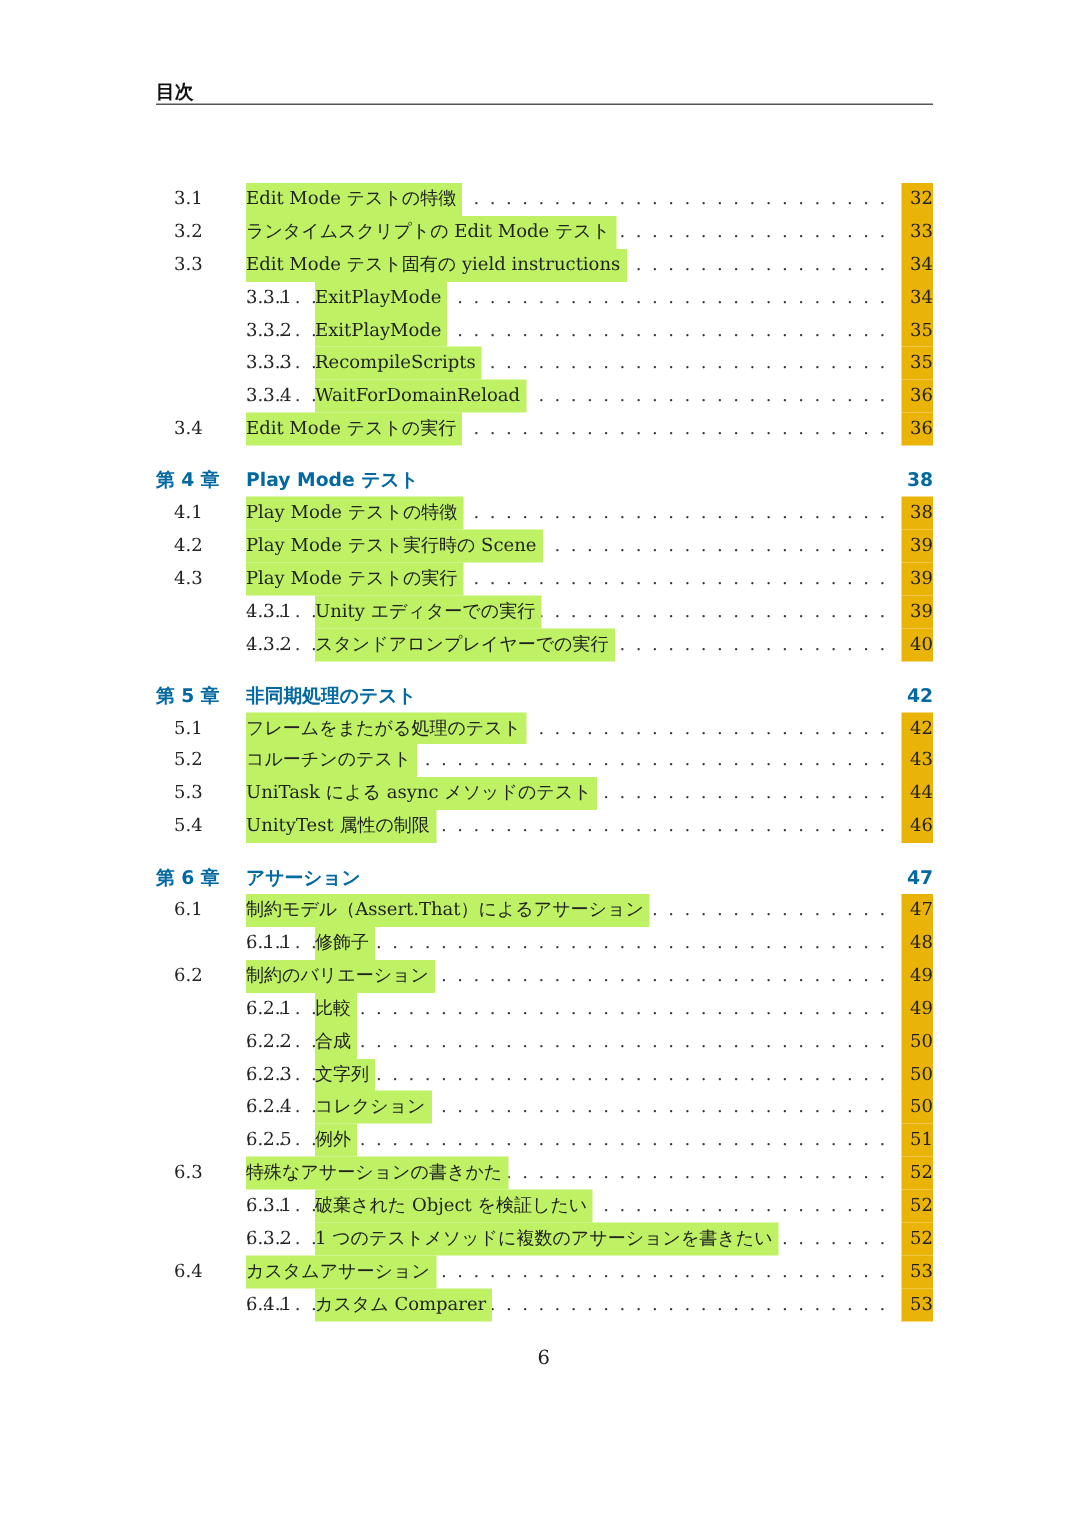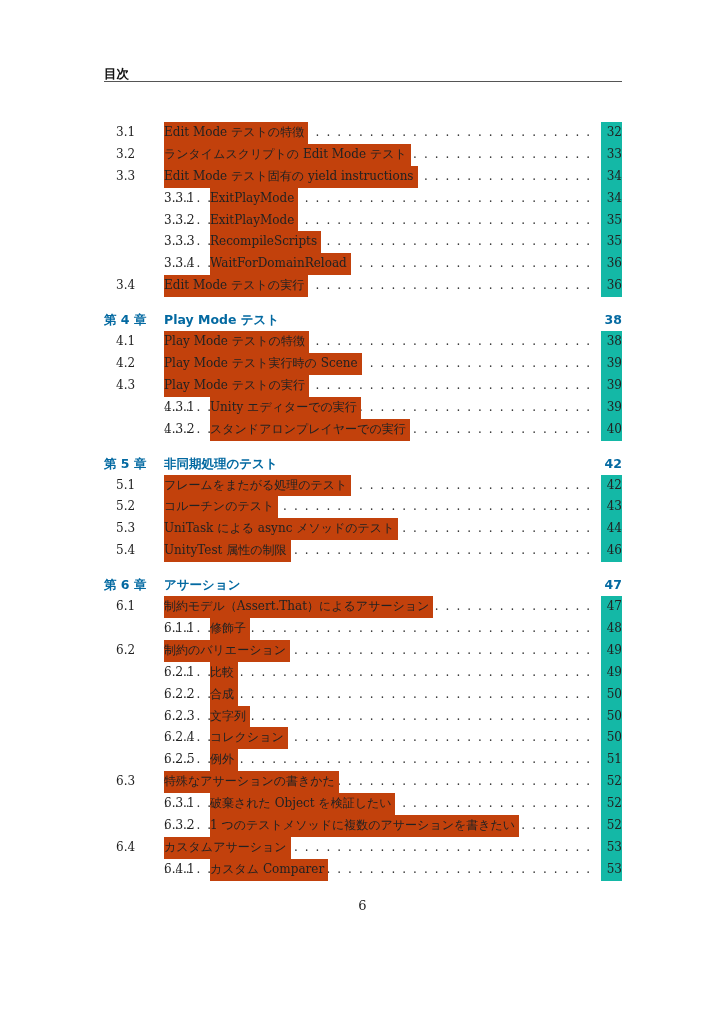--- a/index.html
+++ b/index.html
@@ -1,31 +1,31 @@
 <!DOCTYPE html>
 <html><head>
 <meta charset="utf-8">
 <style>
   html, body { margin: 0; padding: 0; background: #ffffff; }
   body { width: 725px; height: 1024px; position: relative; overflow: hidden; color: #1a1a1a; }
   .page { position: absolute; left: 0; top: 0; width: 725px; height: 1024px; }
 
-  .running-head { position: absolute; left: 104px; top: 64px; width: 518px; height: 17px; border-bottom: 1px solid #555; }
+  .running-head { position: absolute; left: 104px; top: 52px; width: 518px; height: 17px; border-bottom: 1px solid #555; }
   .running-head span { font-family: "DejaVu Sans", sans-serif; font-weight: bold; font-size: 12.5px; line-height: 15px; color: #111; }
 
   .toc { position: absolute; left: 104px; top: 122px; width: 518px; text-decoration: underline; }
   .row { position: relative; height: 21.9px; display: flex; align-items: center; font-family: "DejaVu Serif", serif; font-size: 12px; color: #222; }
   .row .num { position: absolute; left: 12px; top: 0; line-height: 21.9px; }
   .row.lvl2 .num { left: 12px; }
   .row.lvl3 .num { left: 60px; }
-  .row .title { position: absolute; left: 60px; top: 0; line-height: 21.9px; white-space: nowrap; background: #c2410c; padding-right: 4px; z-index: 2; }
+  .row .title { position: absolute; left: 60px; top: 0; line-height: 21.9px; white-space: nowrap; background: #bef264; padding-right: 4px; z-index: 2; }
   .row.lvl3 .title { left: 106px; }
   .row .leader { position: absolute; left: 60px; right: 28px; top: 0; line-height: 21.9px; overflow: hidden; white-space: nowrap; text-align: right; letter-spacing: 0; z-index: 1; color: #333; }
   .row .leader::before { content: ". . . . . . . . . . . . . . . . . . . . . . . . . . . . . . . . . . . . . . . . . . . . . . . . . . . . . . . . . . . . . . . . . . . . . . . . . . . . . . . . . . . ."; word-spacing: 3.2px; }
-  .row .page-no { position: absolute; right: 0; top: 0; line-height: 21.9px; text-align: right; background: #14b8a6; padding-left: 6px; z-index: 2; }
+  .row .page-no { position: absolute; right: 0; top: 0; line-height: 21.9px; text-align: right; background: #eab308; padding-left: 6px; z-index: 2; }
 
   .chapter { position: relative; height: 22px; margin-top: 12px; font-family: "DejaVu Sans", sans-serif; font-weight: bold; font-size: 12.5px; color: #0369a1; }
   .chapter .num { position: absolute; left: 0; top: 0; line-height: 22px; }
   .chapter .title { position: absolute; left: 60px; top: 0; line-height: 22px; }
   .chapter .page-no { position: absolute; right: 0; top: 0; line-height: 22px; }
 
   .folio { position: absolute; left: 0; width: 725px; top: 898px; text-align: center; font-family: "DejaVu Serif", serif; font-size: 13px; color: #222; }
 </style>
 </head>
 <body>

